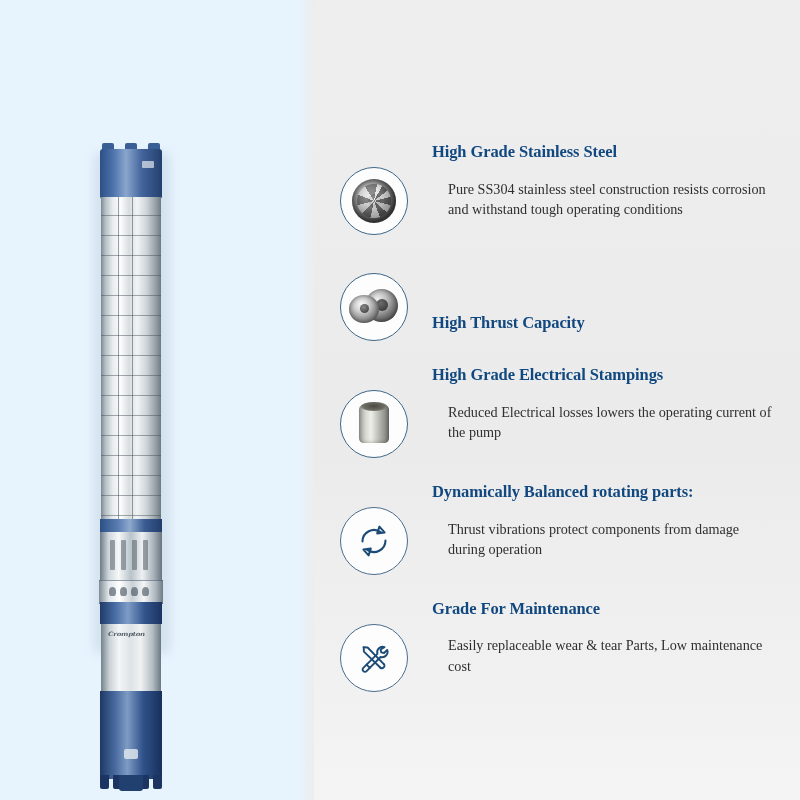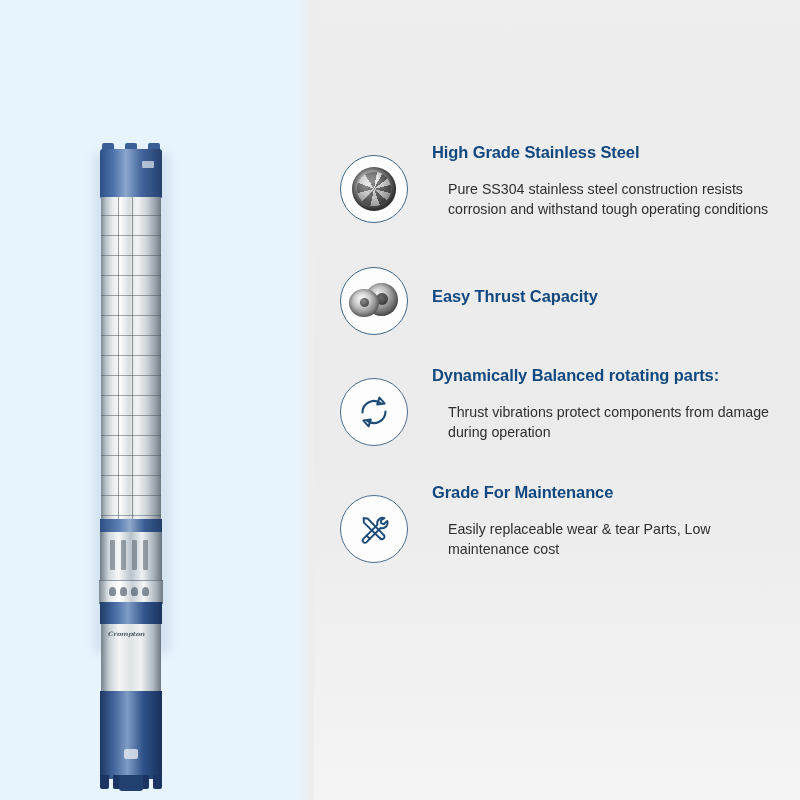--- a/index.html
+++ b/index.html
@@ -263,23 +263,24 @@
   }
   .feature-list {
     position: absolute;
     left: 40px;
     top: 140px;
     right: 8px;
   }
   .feature {
     position: relative;
     display: flex;
-    align-items: center;
+    align-items: flex-end;
     margin-bottom: 22px;
     min-height: 84px;
+    font-family: Liberation Serif, serif;
   }
   .icon-circle {
     flex: 0 0 68px;
     width: 68px;
     height: 68px;
     border-radius: 50%;
     border: 1.6px solid #4a6d8e;
     background: #fdfdfd;
     display: flex;
     align-items: center;
@@ -490,24 +491,33 @@
       </div>
 
       <div class="feature">
         <div class="icon-circle photo">
           <div class="bearing-wrap">
             <div class="bearing-disc back"></div>
             <div class="bearing-disc front"></div>
           </div>
         </div>
         <div class="feature-text">
-          <p class="feature-title">Easy Thrust Capacity</p>
-        </div>
-      </div>
-
+          <p class="feature-title">High Thrust Capacity</p>
+        </div>
+      </div>
+
+      <div class="feature">
+        <div class="icon-circle photo">
+          <div class="stamping"></div>
+        </div>
+        <div class="feature-text">
+          <p class="feature-title">High Grade Electrical Stampings</p>
+          <p class="feature-desc">Reduced Electrical losses lowers the operating current of the pump</p>
+        </div>
+      </div>
 
       <div class="feature tight">
         <div class="icon-circle">
           <svg width="40" height="40" viewBox="0 0 40 40" aria-hidden="true">
             <path d="M8.5 20.5a11.5 11.5 0 0 1 18.2-9.3" fill="none" stroke="#1b4b76" stroke-width="2.1" stroke-linecap="round"></path>
             <path d="M31.5 19.5a11.5 11.5 0 0 1-18.2 9.3" fill="none" stroke="#1b4b76" stroke-width="2.1" stroke-linecap="round"></path>
             <path d="M25.4 5.6 L30.6 11.4 L23.2 12.4 Z" fill="none" stroke="#1b4b76" stroke-width="2" stroke-linejoin="round"></path>
             <path d="M14.6 34.4 L9.4 28.6 L16.8 27.6 Z" fill="none" stroke="#1b4b76" stroke-width="2" stroke-linejoin="round"></path>
           </svg>
         </div>

